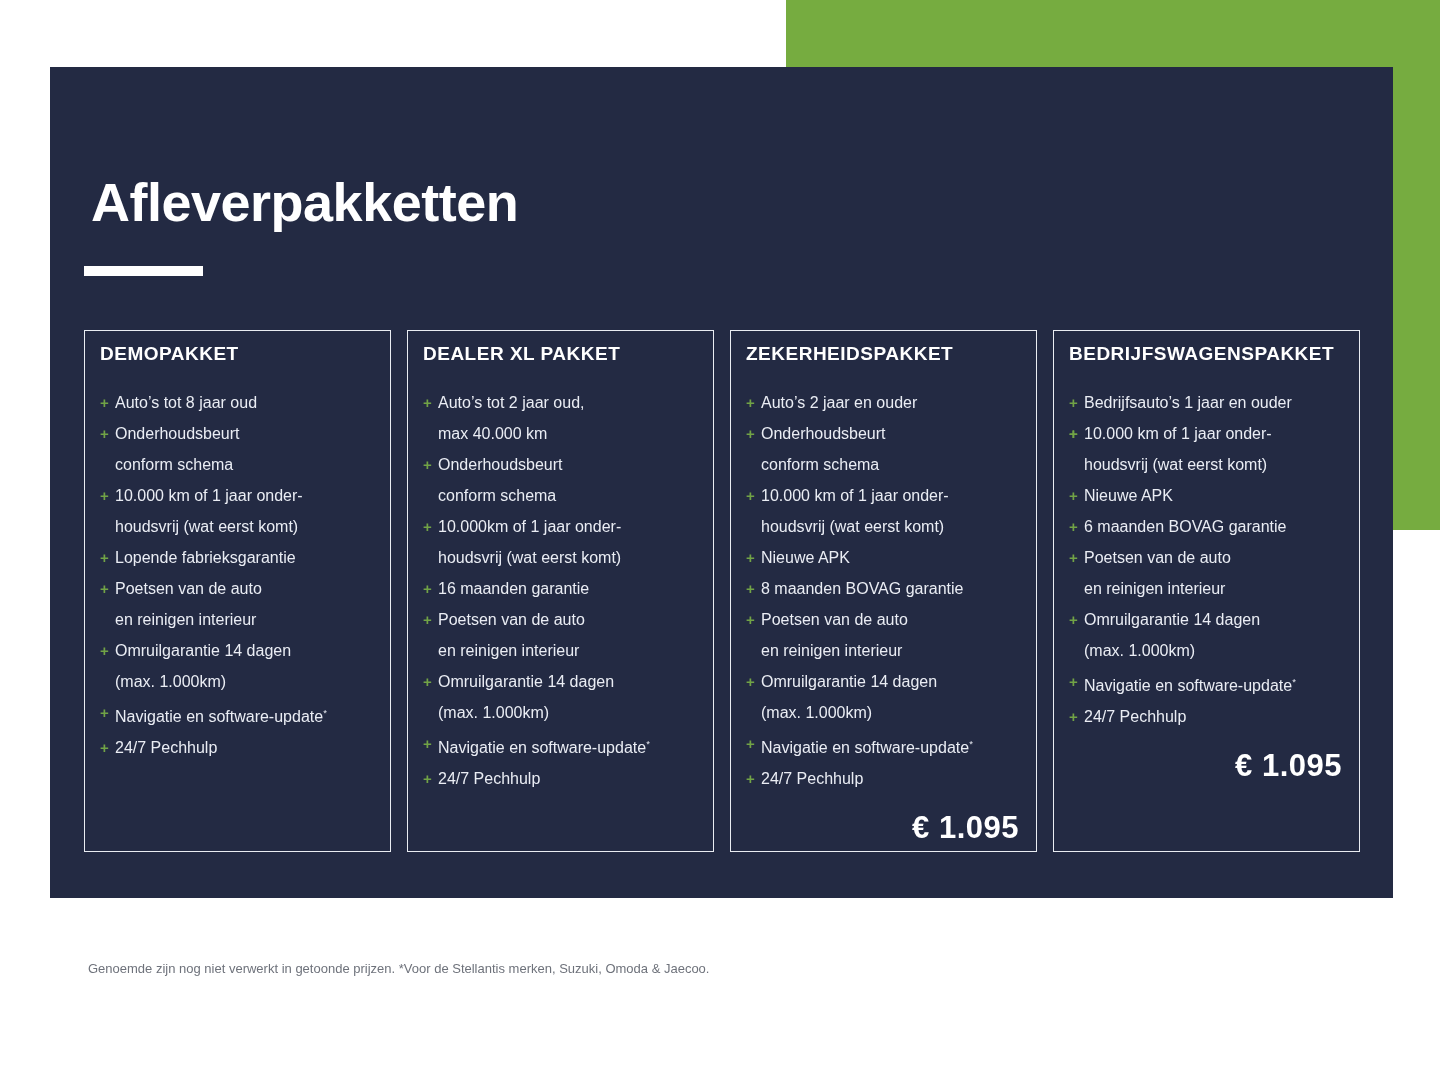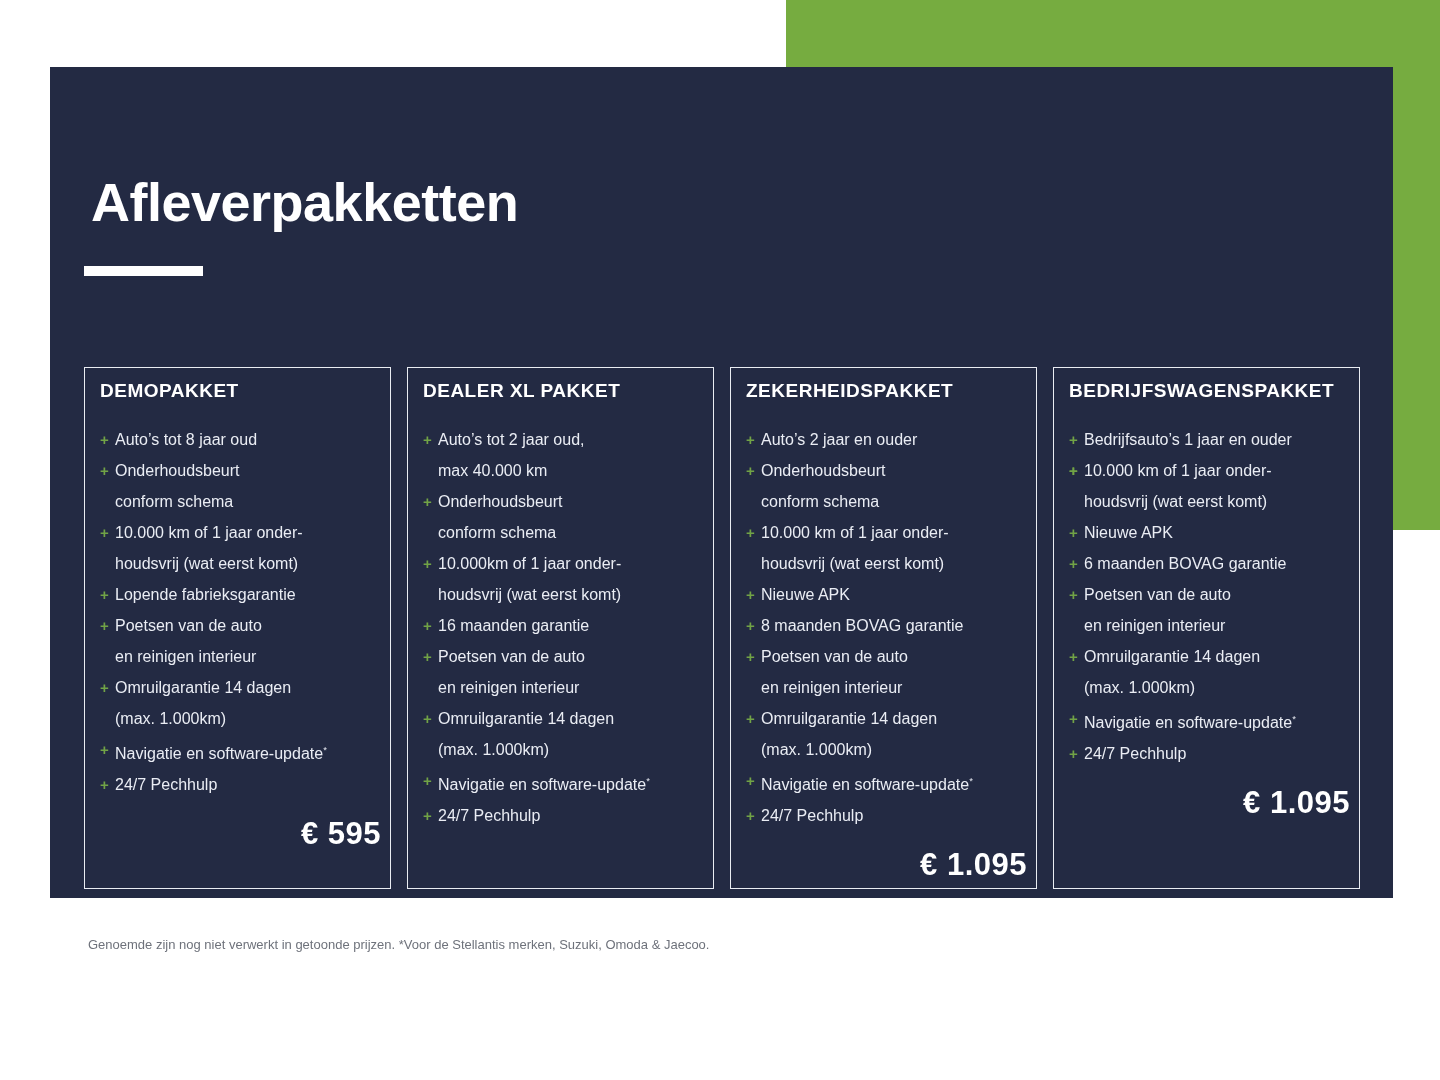--- a/index.html
+++ b/index.html
@@ -26,23 +26,22 @@
     background:#ffffff;
   }
   .cards {
     position:absolute; left:34px; top:263px;
     display:flex; gap:16px;
   }
   .card {
     box-sizing:border-box;
     width:307px; height:522px;
     border:1.5px solid #E9ECF2;
-    padding:12px 7px 0 15px;
+    padding:12px 15px 0 15px;
     background:transparent;
-    margin-top:37px;
   }
   .card-title {
     margin:0; font-size:19px; font-weight:bold; letter-spacing:0.5px;
     color:#ffffff; white-space:nowrap;
   }
   .feature-list {
     list-style:none; margin:22px 0 0 0; padding:0 0 0 15px;
     font-size:16px; line-height:31px; color:#EAEDF4;
   }
   .feature-list li { position:relative; }
@@ -50,21 +49,21 @@
     position:absolute; left:-15px; top:0;
     color:var(--plus-green,#71A346); font-weight:bold; font-size:15px;
   }
   sup { font-size:0.6em; }
   .price {
     margin-top:16px; padding-right:2px;
     text-align:right; font-size:31px; font-weight:bold; letter-spacing:0.5px;
     color:#ffffff;
   }
   .footnote {
-    position:absolute; left:88px; top:924px;
+    position:absolute; left:88px; top:948px;
     font-size:13px; color:var(--footnote-gray,#6E727B);
   }
 </style>
 </head>
 <body>
 
 <div class="green-shape"></div>
 
 <section class="panel">
   <h1 class="page-title">Afleverpakketten</h1>
@@ -75,21 +74,20 @@
     <ul class="feature-list">
           <li><span class="plus">+</span><span>Auto’s tot 8 jaar oud</span></li>
           <li><span class="plus">+</span><span>Onderhoudsbeurt<br>conform schema</span></li>
           <li><span class="plus">+</span><span>10.000 km of 1 jaar onder-<br>houdsvrij (wat eerst komt)</span></li>
           <li><span class="plus">+</span><span>Lopende fabrieksgarantie</span></li>
           <li><span class="plus">+</span><span>Poetsen van de auto<br>en reinigen interieur</span></li>
           <li><span class="plus">+</span><span>Omruilgarantie 14 dagen<br>(max. 1.000km)</span></li>
           <li><span class="plus">+</span><span>Navigatie en software-update<sup>*</sup></span></li>
           <li><span class="plus">+</span><span>24/7 Pechhulp</span></li>
         </ul>
-    <div class="price">€ 595</div>
   </div>
 
   <div class="card">
     <h3 class="card-title">DEALER XL PAKKET</h3>
     <ul class="feature-list">
           <li><span class="plus">+</span><span>Auto’s tot 2 jaar oud,<br>max 40.000 km</span></li>
           <li><span class="plus">+</span><span>Onderhoudsbeurt<br>conform schema</span></li>
           <li><span class="plus">+</span><span>10.000km of 1 jaar onder-<br>houdsvrij (wat eerst komt)</span></li>
           <li><span class="plus">+</span><span>16 maanden garantie</span></li>
           <li><span class="plus">+</span><span>Poetsen van de auto<br>en reinigen interieur</span></li>

